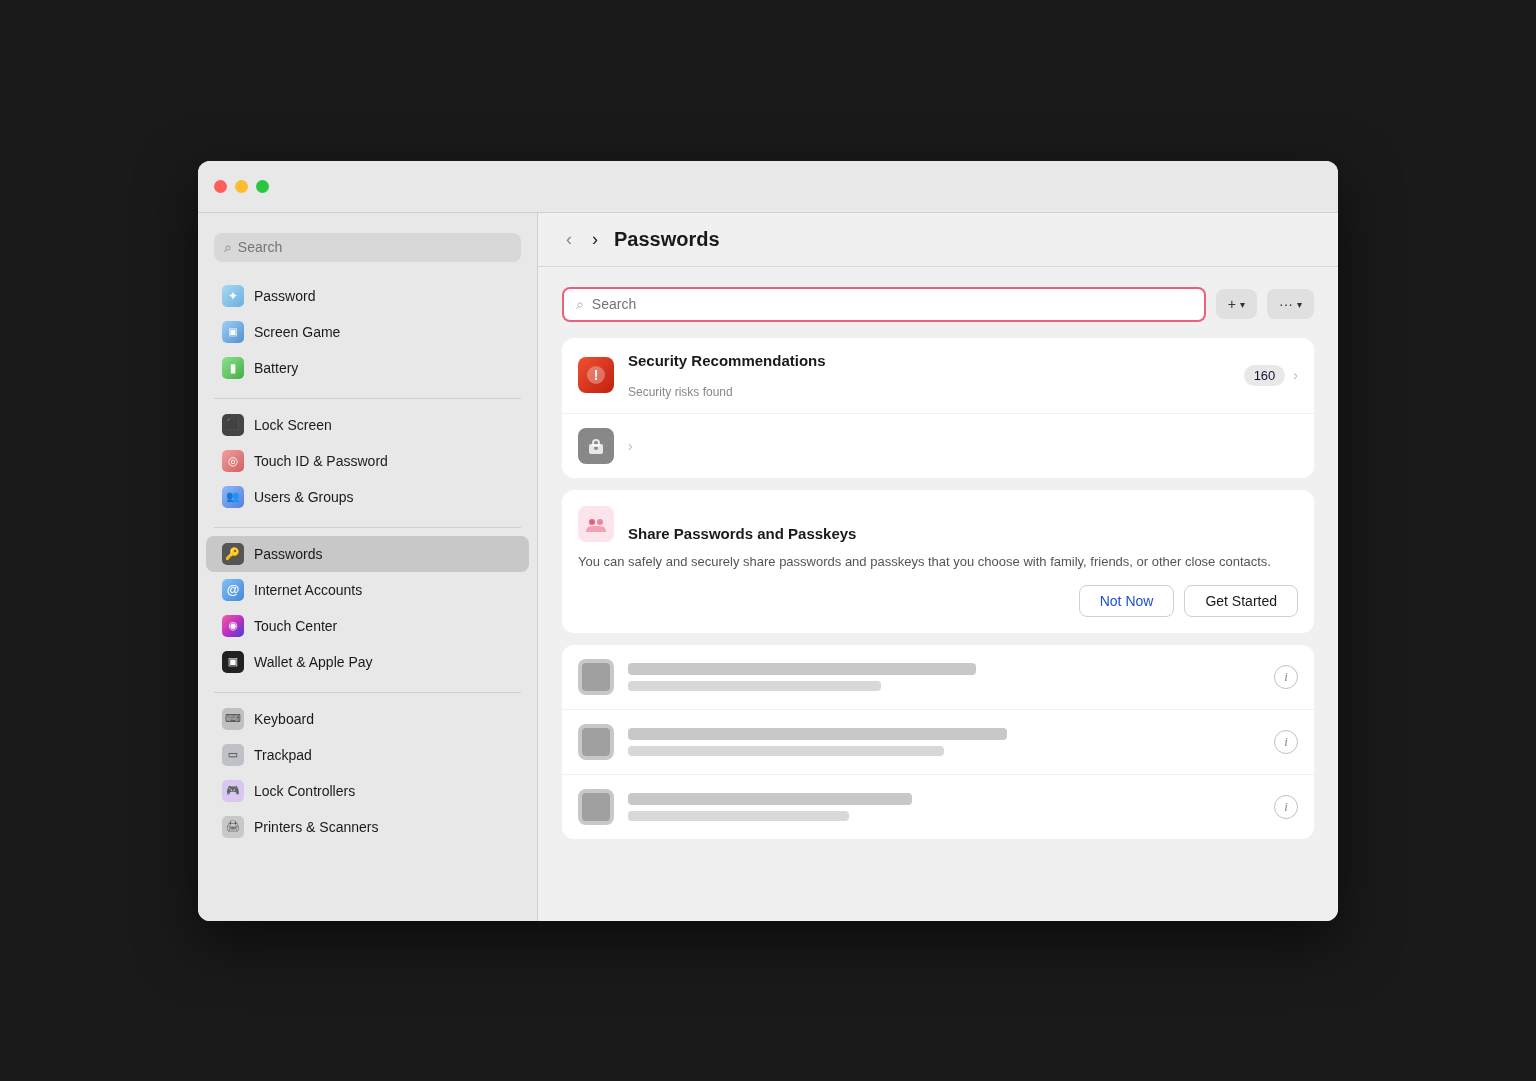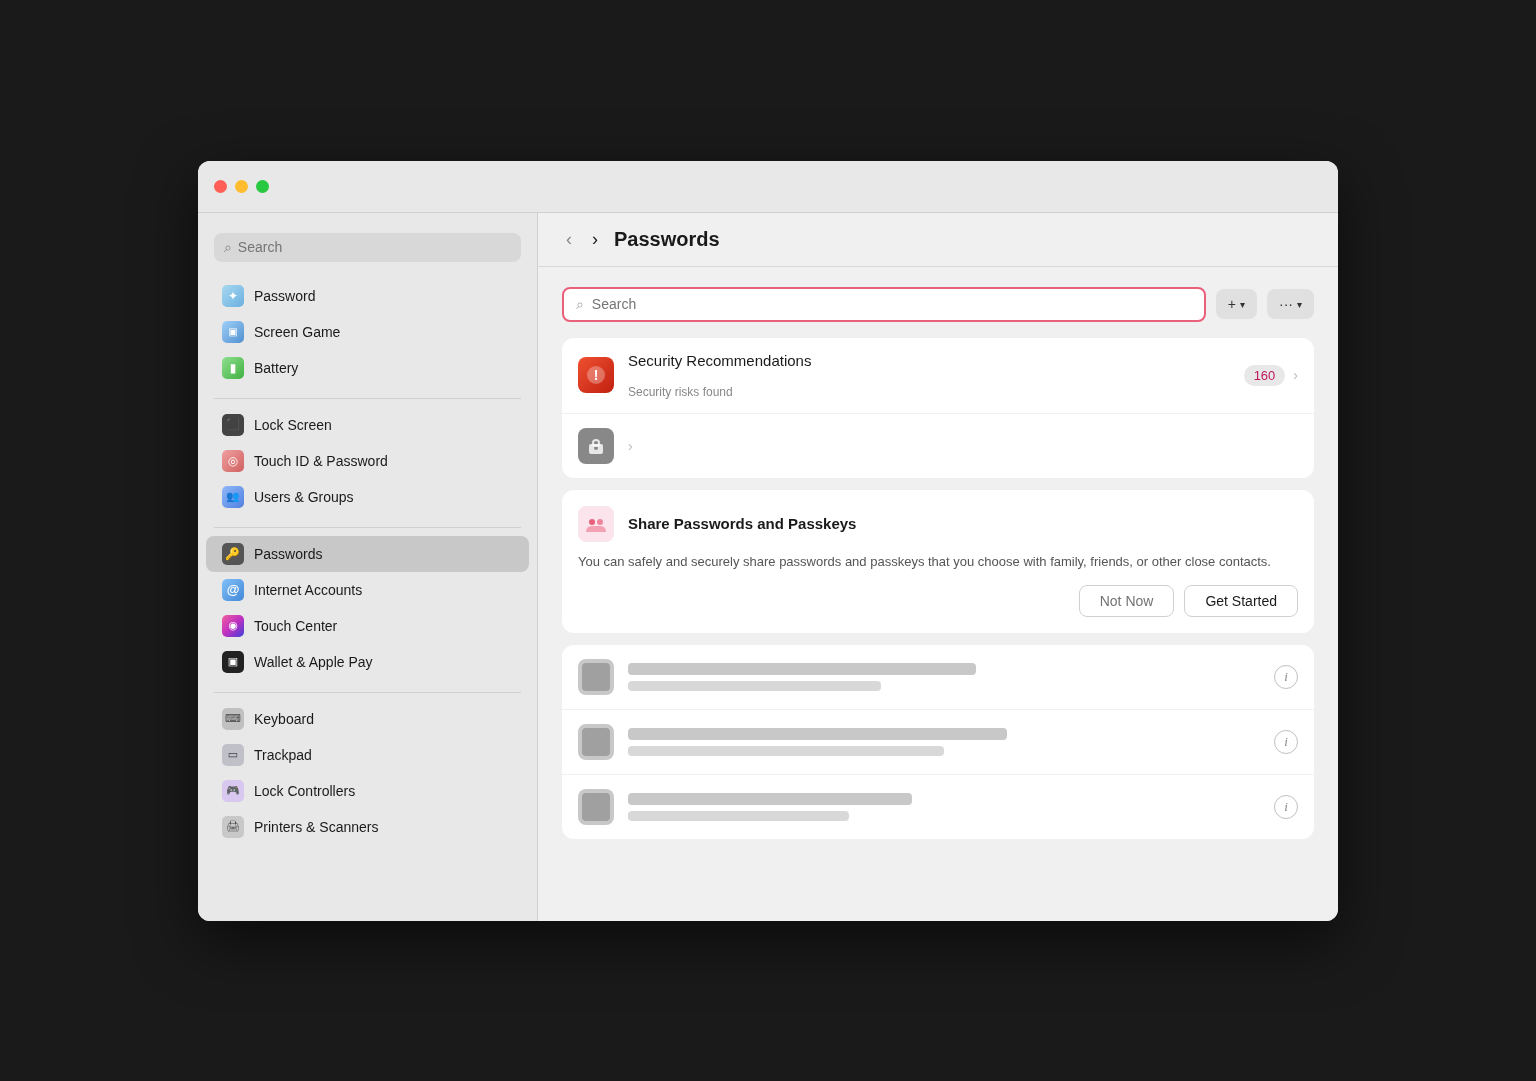--- a/index.html
+++ b/index.html
@@ -209,50 +209,50 @@
       border-radius: 8px;
       display: flex;
       align-items: center;
       justify-content: center;
       flex-shrink: 0;
       font-size: 18px;
     }
     .card-item-text { flex: 1; }
     .card-item-title {
       font-size: 15px;
-      font-weight: 400;
+      font-weight: 700;
       color: #1a1a1a;
     }
     .card-item-subtitle {
       font-size: 12px;
       color: #888;
       margin-top: 16px;
     }
     .card-item-right {
       display: flex;
       align-items: center;
       gap: 8px;
       color: #aaa;
     }
     .badge {
       background: #e8e8e8;
       border-radius: 20px;
       padding: 3px 10px;
       font-size: 13px;
-      color: #be185d;
+      color: #0f172a;
     }
     .chevron { font-size: 14px; color: #bbb; }
     .share-card {
       background: white;
       border-radius: 12px;
       padding: 16px;
     }
     .share-card-header {
       display: flex;
-      align-items: center;
+      align-items: flex-end;
       gap: 14px;
       margin-bottom: 10px;
     }
     .share-icon {
       width: 36px;
       height: 36px;
       border-radius: 8px;
       background: #fce4ec;
       display: flex;
       align-items: center;
@@ -278,21 +278,21 @@
     }
     .btn-notnow, .btn-getstarted {
       padding: 7px 20px;
       border-radius: 8px;
       font-size: 14px;
       cursor: pointer;
       border: 1px solid #d0d0d0;
     }
     .btn-notnow {
       background: white;
-      color: #737373;
+      color: #1d4ed8;
     }
     .btn-getstarted {
       background: white;
       color: #1a1a1a;
       font-weight: 500;
     }
     .password-list {
       background: white;
       border-radius: 12px;
       overflow: hidden;

